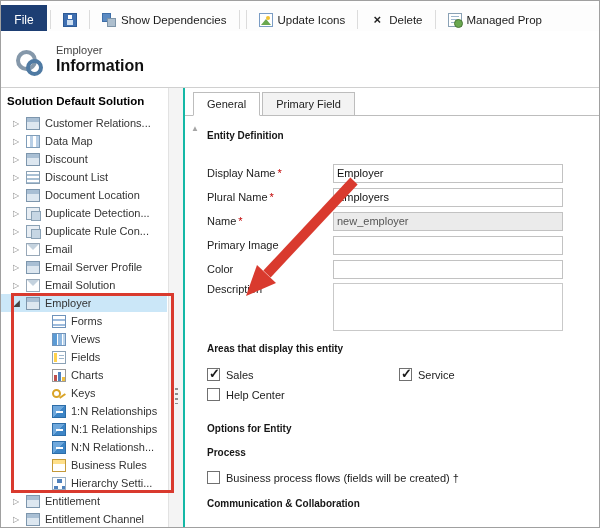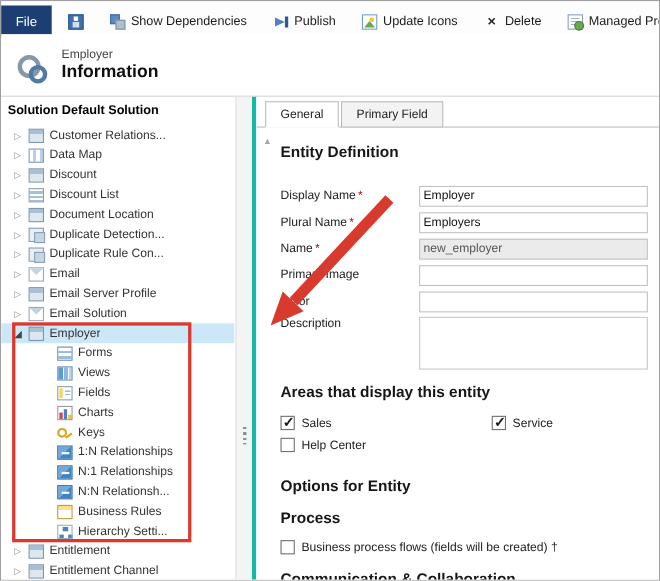--- a/index.html
+++ b/index.html
@@ -35,21 +35,21 @@
   .app-icon::before { content:""; position:absolute; left:1px; top:2px; width:13px; height:13px; border:4px solid #8598aa; border-radius:50%; }
   .app-icon::after { content:""; position:absolute; right:2px; bottom:2px; width:9px; height:9px; border:4px solid #4f7aa3; border-radius:50%; }
   .header-text { display:flex; flex-direction:column; }
   .header-entity { font-size:11px; color:#444; }
   .header-title { font-size:16px; font-weight:bold; color:#0f0f0f; margin-top:1px; }
 
   
   .main-area { position:absolute; top:86px; left:0; right:0; bottom:0; display:flex; border-top:1px solid #d0d0d0; }
 
   
-  .sidebar { width:232px; flex:none; position:relative; background:#fff; border-right:4px solid #14b8a6; overflow:hidden; }
+  .sidebar { width:184px; flex:none; position:relative; background:#fff; border-right:2px solid #14b8a6; overflow:hidden; }
   .sb-title { font-weight:bold; font-size:11.5px; color:#000; padding:7px 0 4px 6px; white-space:nowrap; }
   .tree { margin-top:3px; }
   .tree-row { display:flex; align-items:center; height:18px; font-size:11px; color:#333; padding-left:12px; margin-right:16px; white-space:nowrap; cursor:default; }
   .tree-row.lvl1 { padding-left:38px; }
   .tree-row.selected { background:#cbe7f8; }
   .tree-arrow { width:13px; flex:none; font-size:8px; color:#8a8a8a; text-align:left; }
   .tree-arrow.exp { color:#444; font-size:9px; }
   .tree-label { overflow:hidden; text-overflow:ellipsis; }
 
   .ticon { width:14px; height:13px; display:inline-block; margin-right:5px; position:relative; flex:none; }
@@ -77,21 +77,21 @@
   .sb-grip { position:absolute; top:300px; left:6px; width:3px; height:16px; background:repeating-linear-gradient(#8d8d8d 0 2px, transparent 2px 5px); }
 
   
   .content { flex:1; position:relative; background:#fff; overflow:hidden; }
   .tab-strip { display:flex; align-items:flex-end; height:28px; padding:0 10px 0 8px; border-bottom:1px solid #bdbdbd; }
   .tab { font-size:11px; color:#222; padding:5px 13px 5px; border:1px solid #bdbdbd; background:#f3f3f3; margin-right:2px; margin-bottom:-1px; cursor:default; }
   .tab.active { background:#fff; border-bottom-color:#fff; }
   .content-scroll-up { position:absolute; left:6px; top:36px; font-size:8px; color:#a5a5a5; }
 
   .content-body { position:relative; padding:14px 10px 0 22px; font-size:11px; color:#222; }
-  .sect { font-weight:bold; font-size:14px; color:#161616; }
+  .sect { font-weight:bold; font-size:10px; color:#161616; }
   .sect-ed { margin-bottom:22px; }
   .form { }
   .frow { display:flex; align-items:center; margin-bottom:4px; height:20px; }
   .frow.multiline { height:auto; align-items:flex-start; }
   .flabel { width:126px; flex:none; color:#222; }
   .req { color:#c00000; margin-left:2px; }
   .fin { width:230px; height:19px; border:1px solid #c2c2c2; font-size:11px; padding:0 3px; font-family:"Liberation Sans", sans-serif; background:#fff; color:#111; }
   .fin:disabled { background:#ebebeb; color:#555; }
   .fdesc { width:230px; height:48px; border:1px solid #c9c9c9; background:#fff; }
   .sect-areas { margin-top:12px; margin-bottom:14px; }
@@ -119,24 +119,20 @@
         <div class="tb-sep"></div>
         <div class="tb-item">
           <span class="tb-icon save-icon"></span>
         </div>
         <div class="tb-sep"></div>
         <div class="tb-item">
           <span class="tb-icon dependencies-icon"></span>
           <span class="tb-label">Show Dependencies</span>
         </div>
         <div class="tb-sep"></div>
-        <div class="tb-item">
-          <span class="tb-icon publish-icon"></span>
-          <span class="tb-label">Publish</span>
-        </div>
         <div class="tb-sep"></div>
         <div class="tb-item">
           <span class="tb-icon update-icons-icon"></span>
           <span class="tb-label">Update Icons</span>
         </div>
         <div class="tb-sep"></div>
         <div class="tb-item">
           <span class="tb-icon delete-icon">×</span>
           <span class="tb-label">Delete</span>
         </div>

